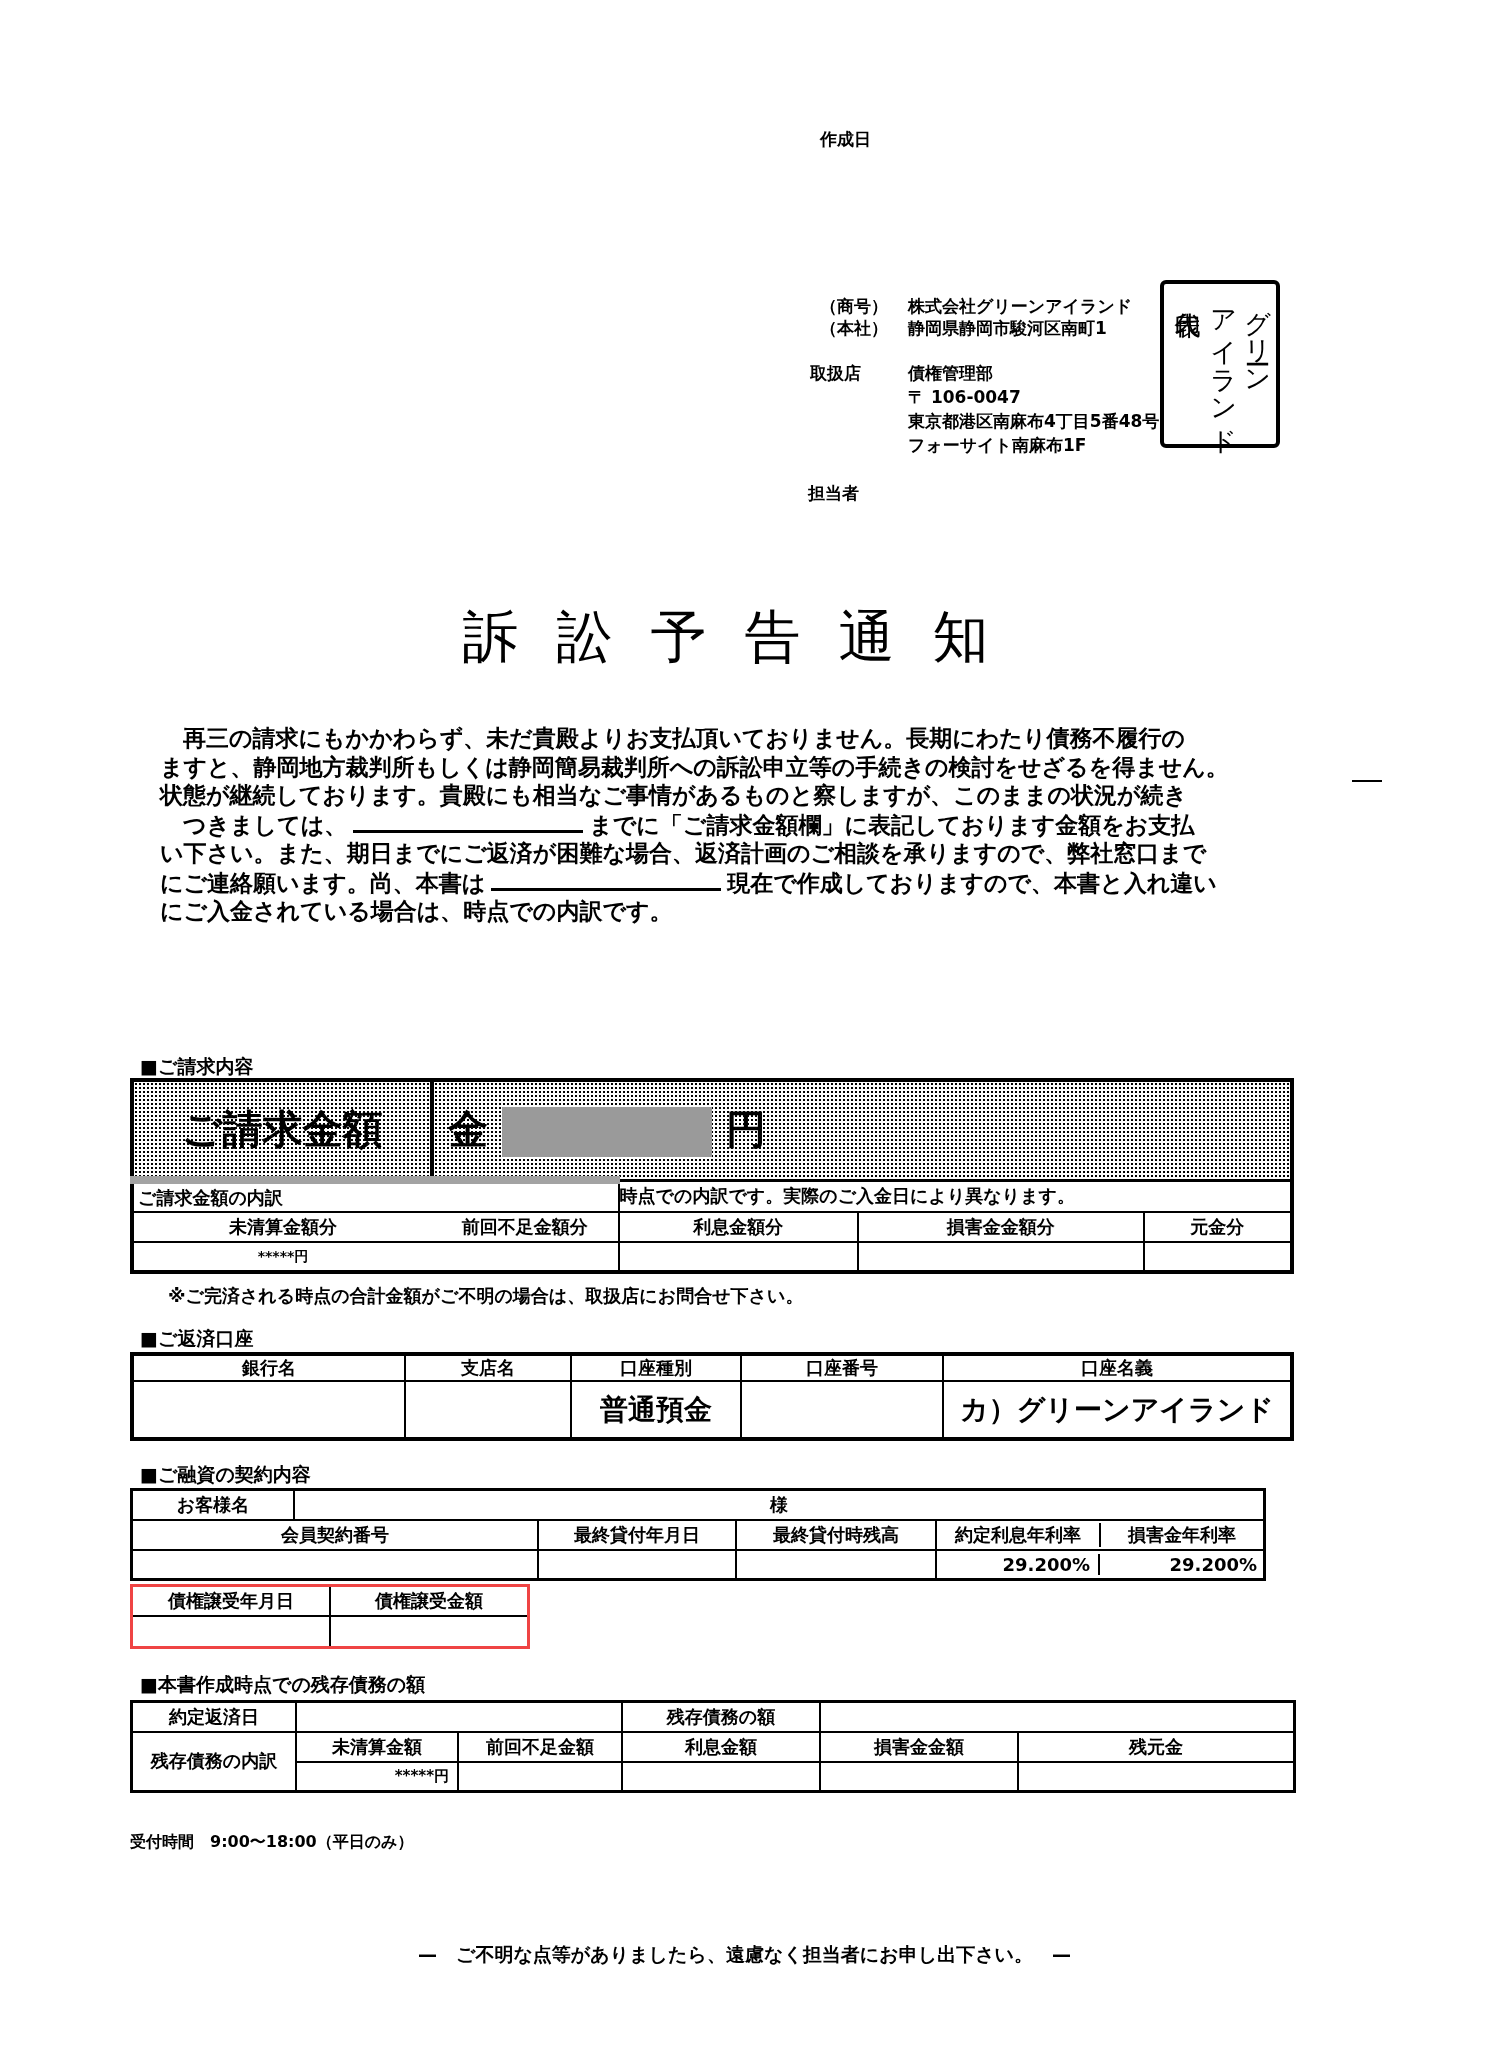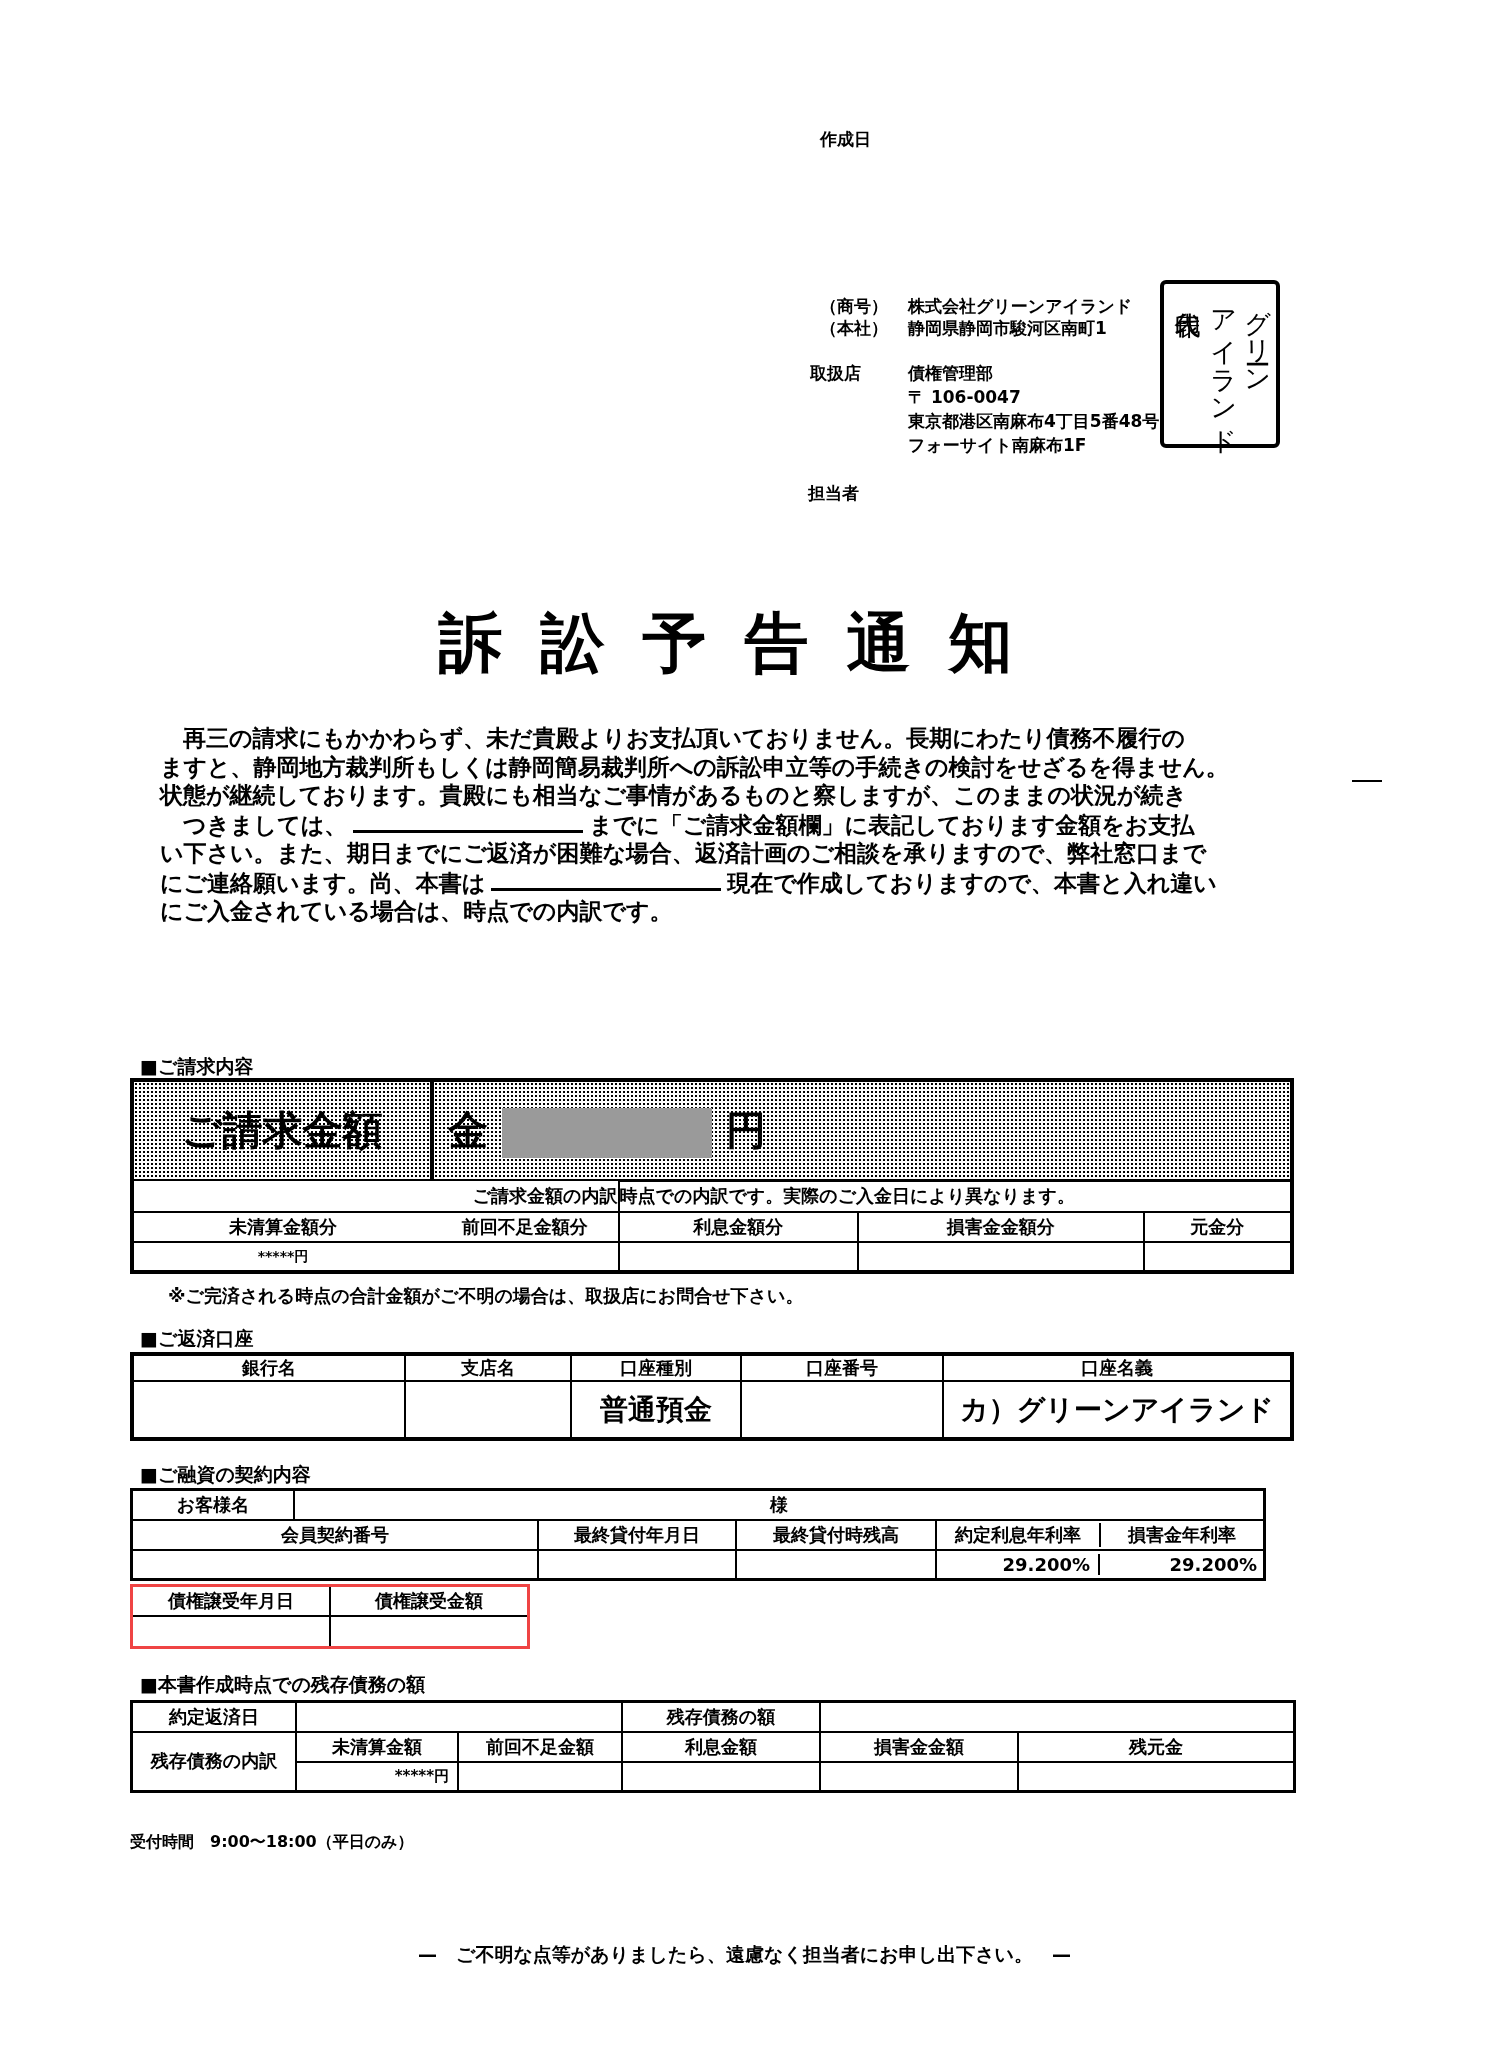--- a/index.html
+++ b/index.html
@@ -6,21 +6,21 @@
   body {
     width: 1489px; height: 2048px; position: relative; overflow: hidden;
     font-family: "DejaVu Sans", "Liberation Sans", sans-serif; color: #000;
     font-weight: bold;
   }
   .abs { position: absolute; }
   .hdr { font-size: 17px; line-height: 22px; }
   .title {
     left: 0; width: 1489px; top: 600px; text-align: center;
     font-family: "DejaVu Serif", "Liberation Serif", serif;
-    font-size: 64px; letter-spacing: 38px; font-weight: bold;
+    font-size: 56px; letter-spacing: 38px; font-weight: normal;
   }
   .body-text {
     left: 160px; top: 724px; width: 1150px;
     font-size: 23px; line-height: 28.5px; font-weight: bold;
   }
   .body-text p { margin: 0; }
   .blank { display: inline-block; width: 230px; border-bottom: 3px solid #000; height: 20px; vertical-align: baseline; margin: 0 6px; }
   .sec { font-size: 19px; font-weight: bold; }
   table { border-collapse: collapse; position: absolute; }
   td { border: 2px solid #000; padding: 0; text-align: center; font-size: 18px; font-weight: bold; }
@@ -78,21 +78,21 @@
   <tbody>
       <tr style="height:100px;">
     <td class="stipple" style="width:296px;border-right:4px solid #000;font-size:40px;">ご請求金額</td>
     <td class="stipple" colspan="4" style="text-align:left;padding-left:14px;font-size:40px;">
       <span>金</span>
       <span class="redact"></span>
       <span>円</span>
     </td>
   </tr>
   <tr style="height:32px;">
-    <td colspan="2" style="text-align:right;padding-left:4px;border-top:1px solid #a3a3a3;">ご請求金額の内訳</td>
+    <td colspan="2" style="text-align:left;padding-left:4px;border-top:8px solid #a3a3a3;">ご請求金額の内訳</td>
     <td colspan="3" style="text-align:left;border-top:3px solid #000;">時点での内訳です。実際のご入金日により異なります。</td>
   </tr>
   <tr style="height:30px;">
     <td style="border-right:none;">未清算金額分</td>
     <td style="border-left:none;">前回不足金額分</td>
     <td>利息金額分</td>
     <td>損害金金額分</td>
     <td>元金分</td>
   </tr>
   <tr style="height:30px;">

